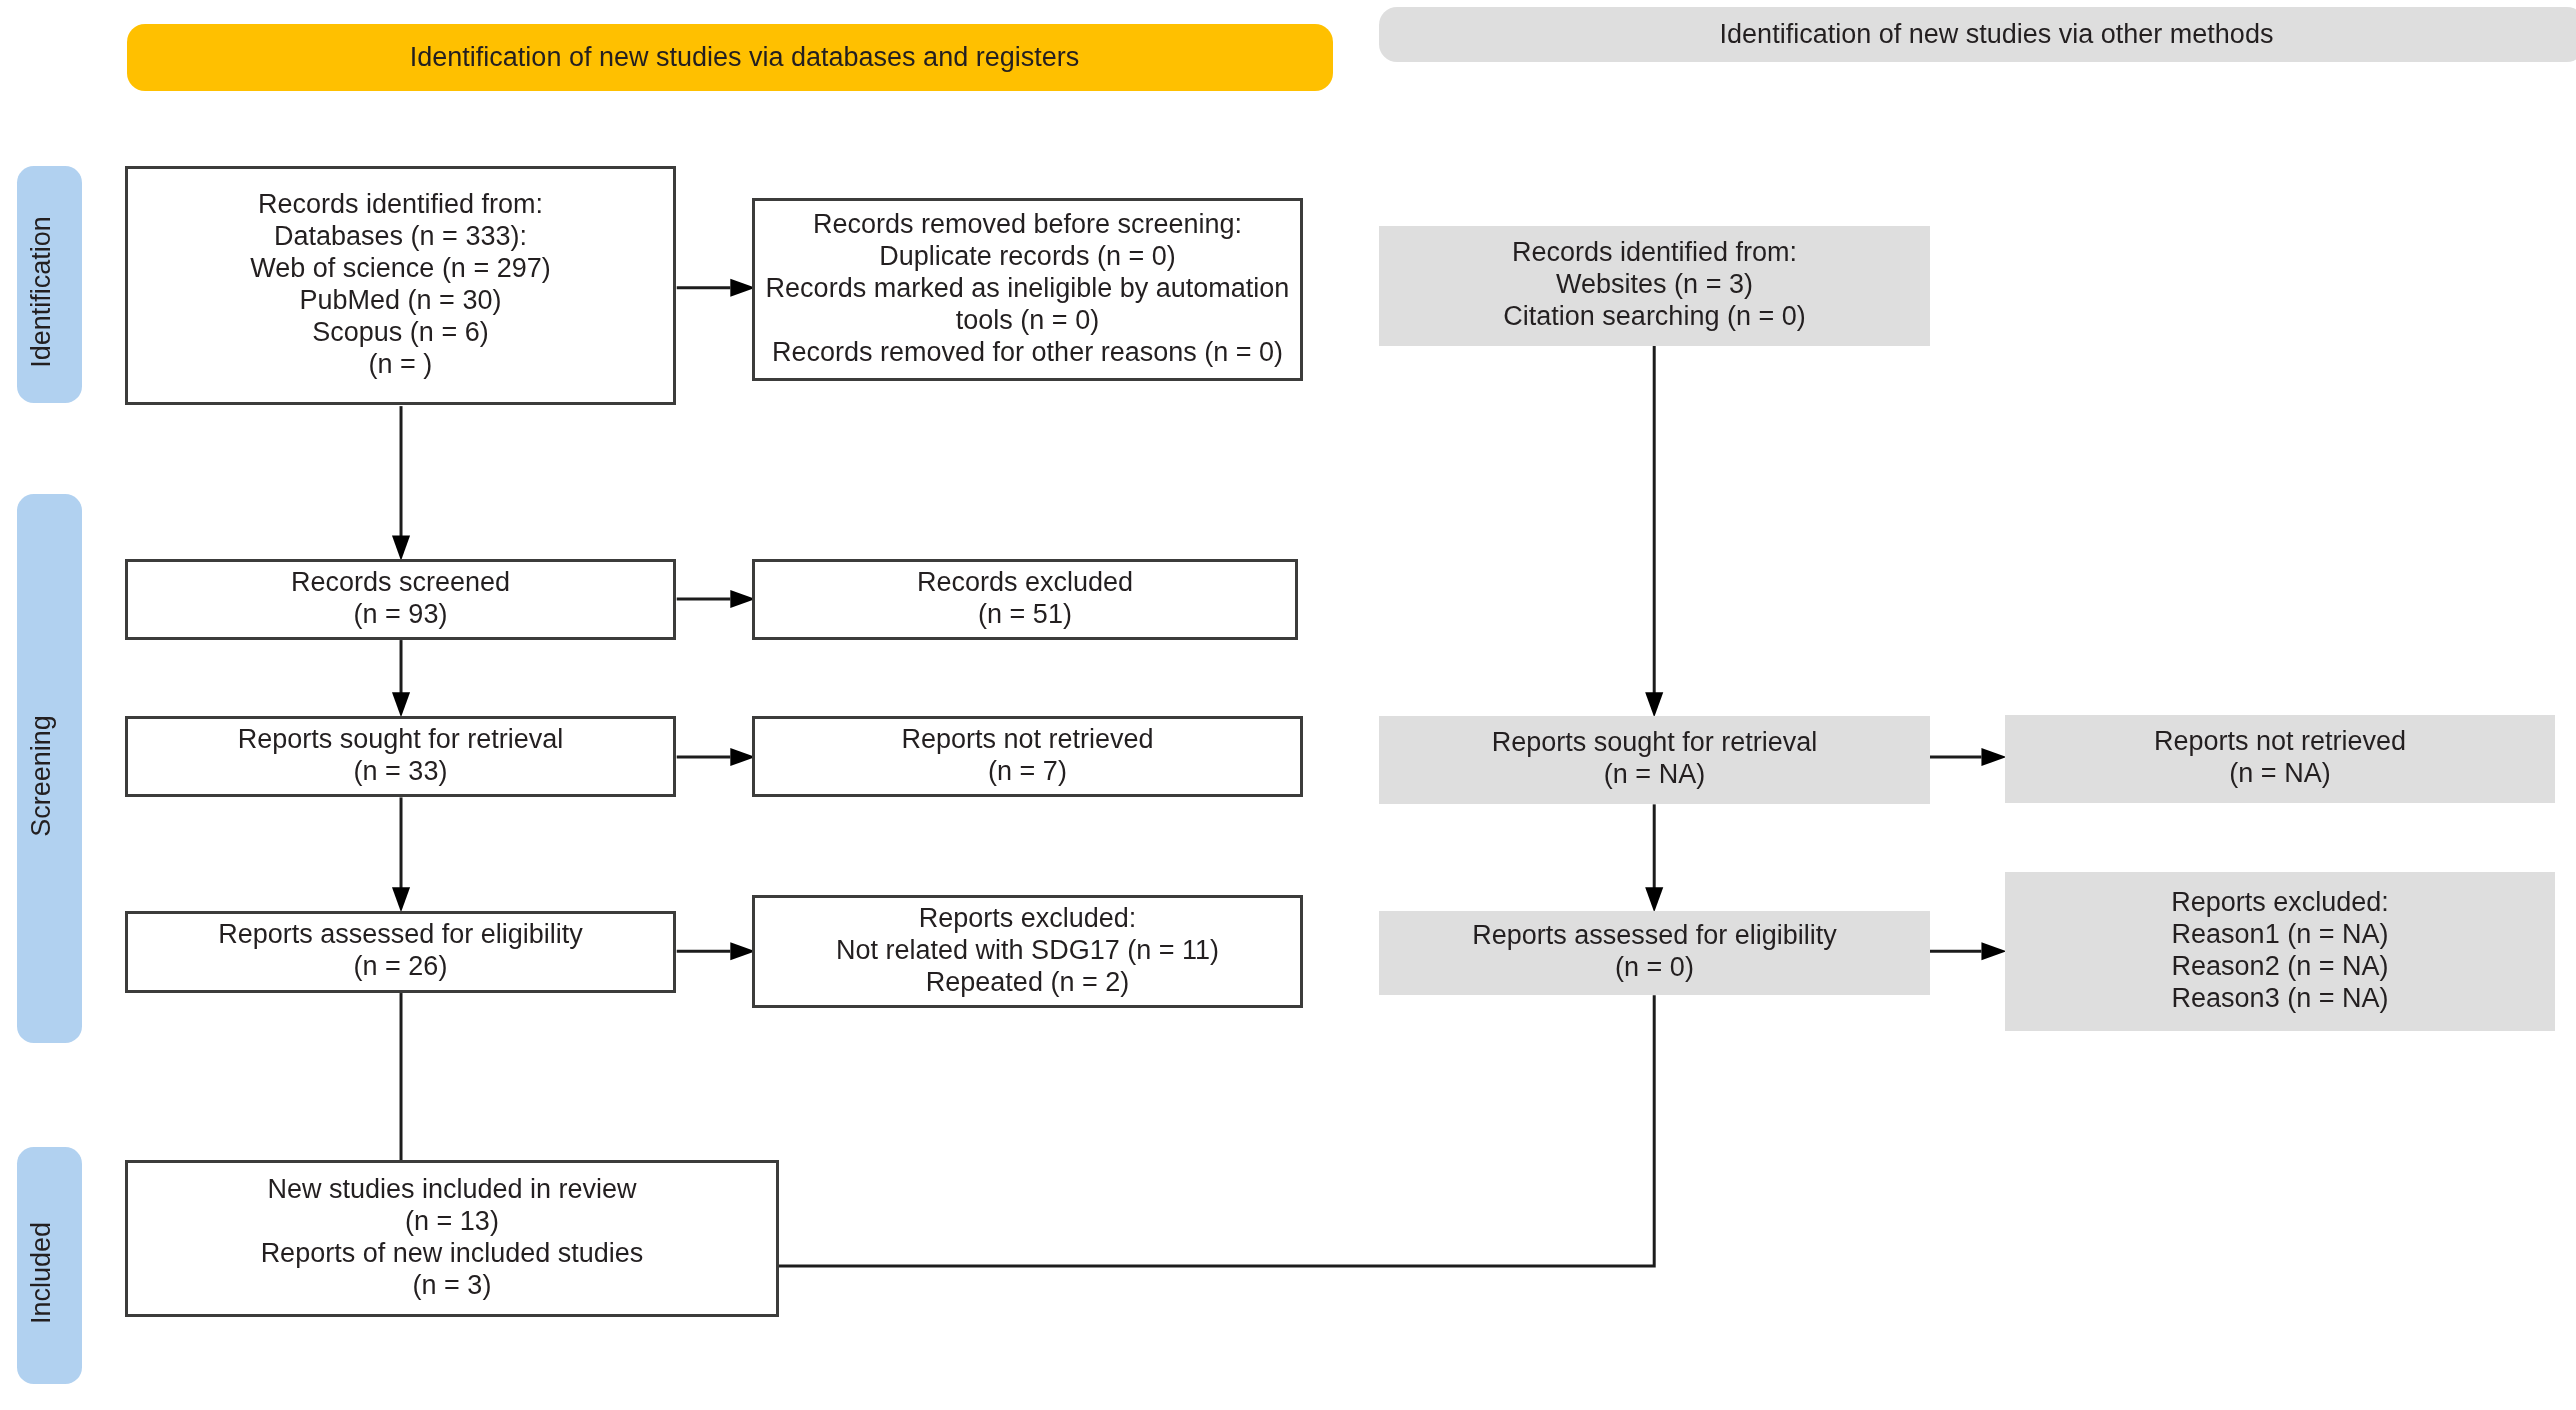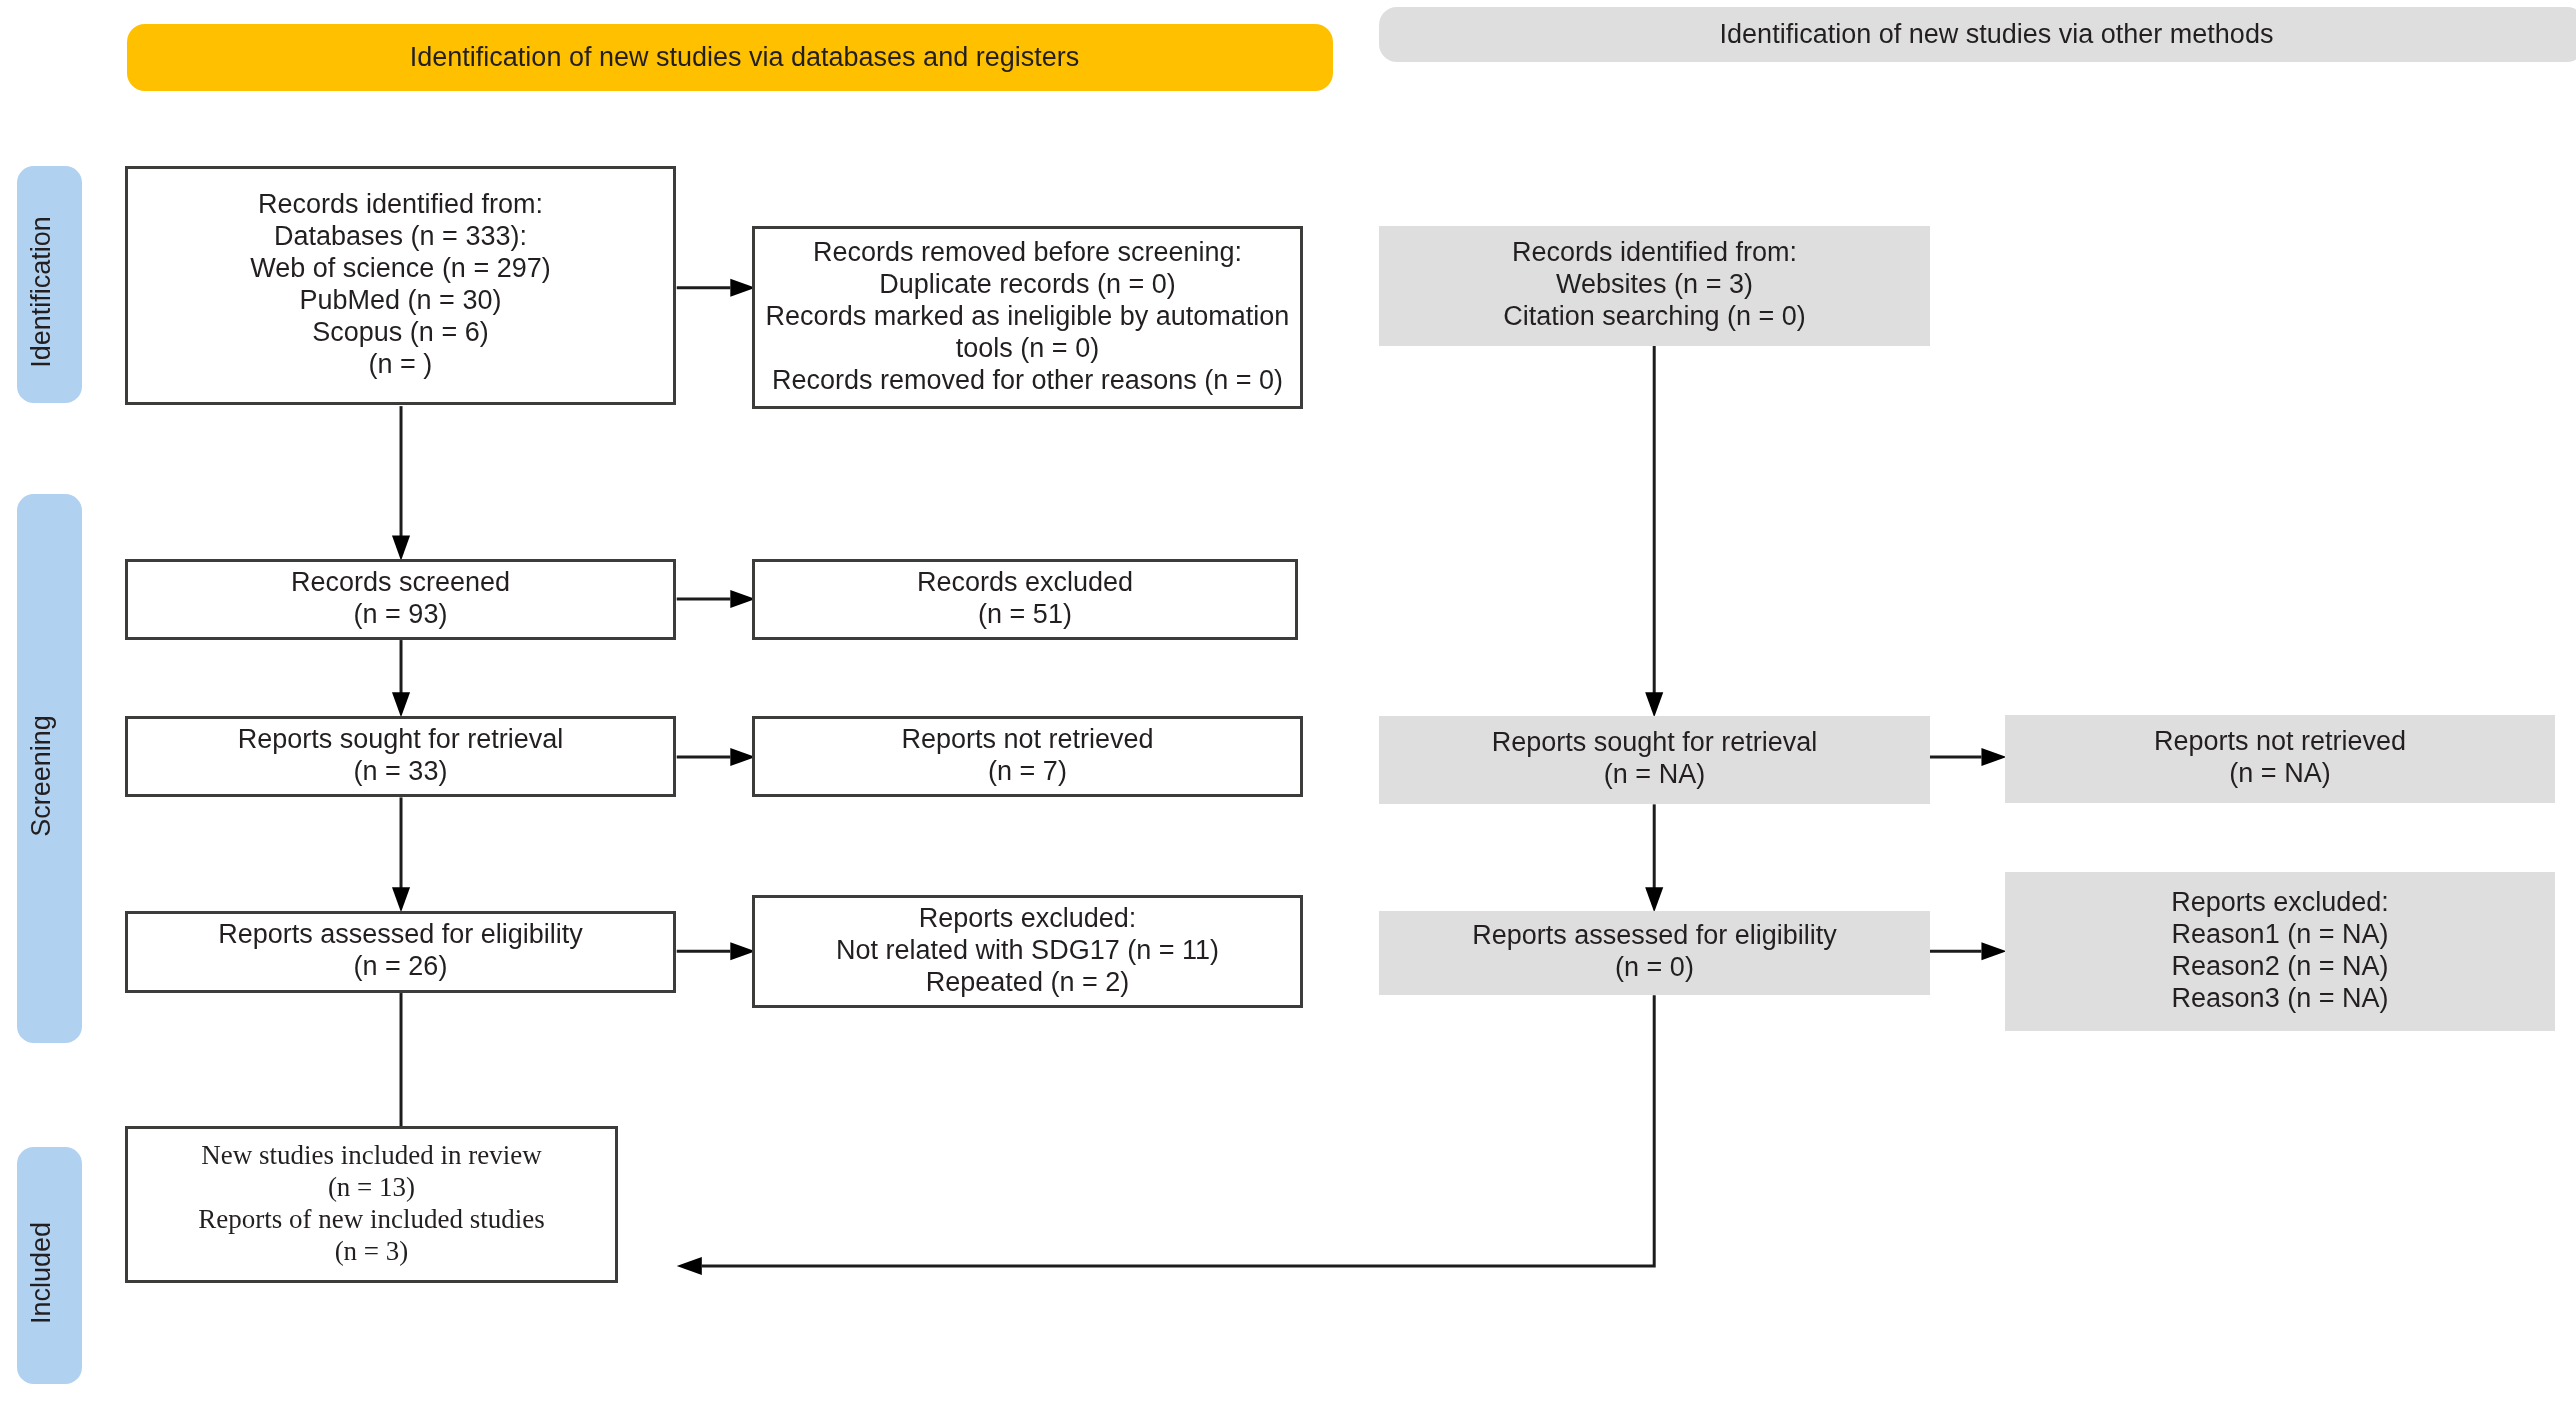--- a/index.html
+++ b/index.html
@@ -168,21 +168,21 @@
 
   <div class="node outlined" style="left:125px; top:166px; width:551px; height:239px;">
     <span class="node-text">Records identified from:
 Databases (n = 333):
 Web of science (n = 297)
 PubMed (n = 30)
 Scopus (n = 6)
 (n = )</span>
   </div>
 
-  <div class="node outlined" style="left:752px; top:198px; width:551px; height:183px;margin-top:28px;">
+  <div class="node outlined" style="left:752px; top:198px; width:551px; height:183px;">
     <span class="node-text">Records removed before screening:
 Duplicate records (n = 0)
 Records marked as ineligible by automation
 tools (n = 0)
 Records removed for other reasons (n = 0)</span>
   </div>
 
   <div class="node outlined" style="left:125px; top:559px; width:551px; height:81px;">
     <span class="node-text">Records screened
 (n = 93)</span>
@@ -207,21 +207,21 @@
     <span class="node-text">Reports assessed for eligibility
 (n = 26)</span>
   </div>
 
   <div class="node outlined" style="left:752px; top:895px; width:551px; height:113px;">
     <span class="node-text">Reports excluded:
 Not related with SDG17 (n = 11)
 Repeated (n = 2)</span>
   </div>
 
-  <div class="node outlined" style="left:125px; top:1126px; width:493px; height:157px;font-family:Liberation Serif, serif;">
+  <div class="node outlined" style="left:125px; top:1160px; width:654px; height:157px;">
     <span class="node-text">New studies included in review
 (n = 13)
 Reports of new included studies
 (n = 3)</span>
   </div>
 
   <div class="node filled" style="left:1379px; top:226px; width:551px; height:120px;">
     <span class="node-text">Records identified from:
 Websites (n = 3)
 Citation searching (n = 0)</span>

